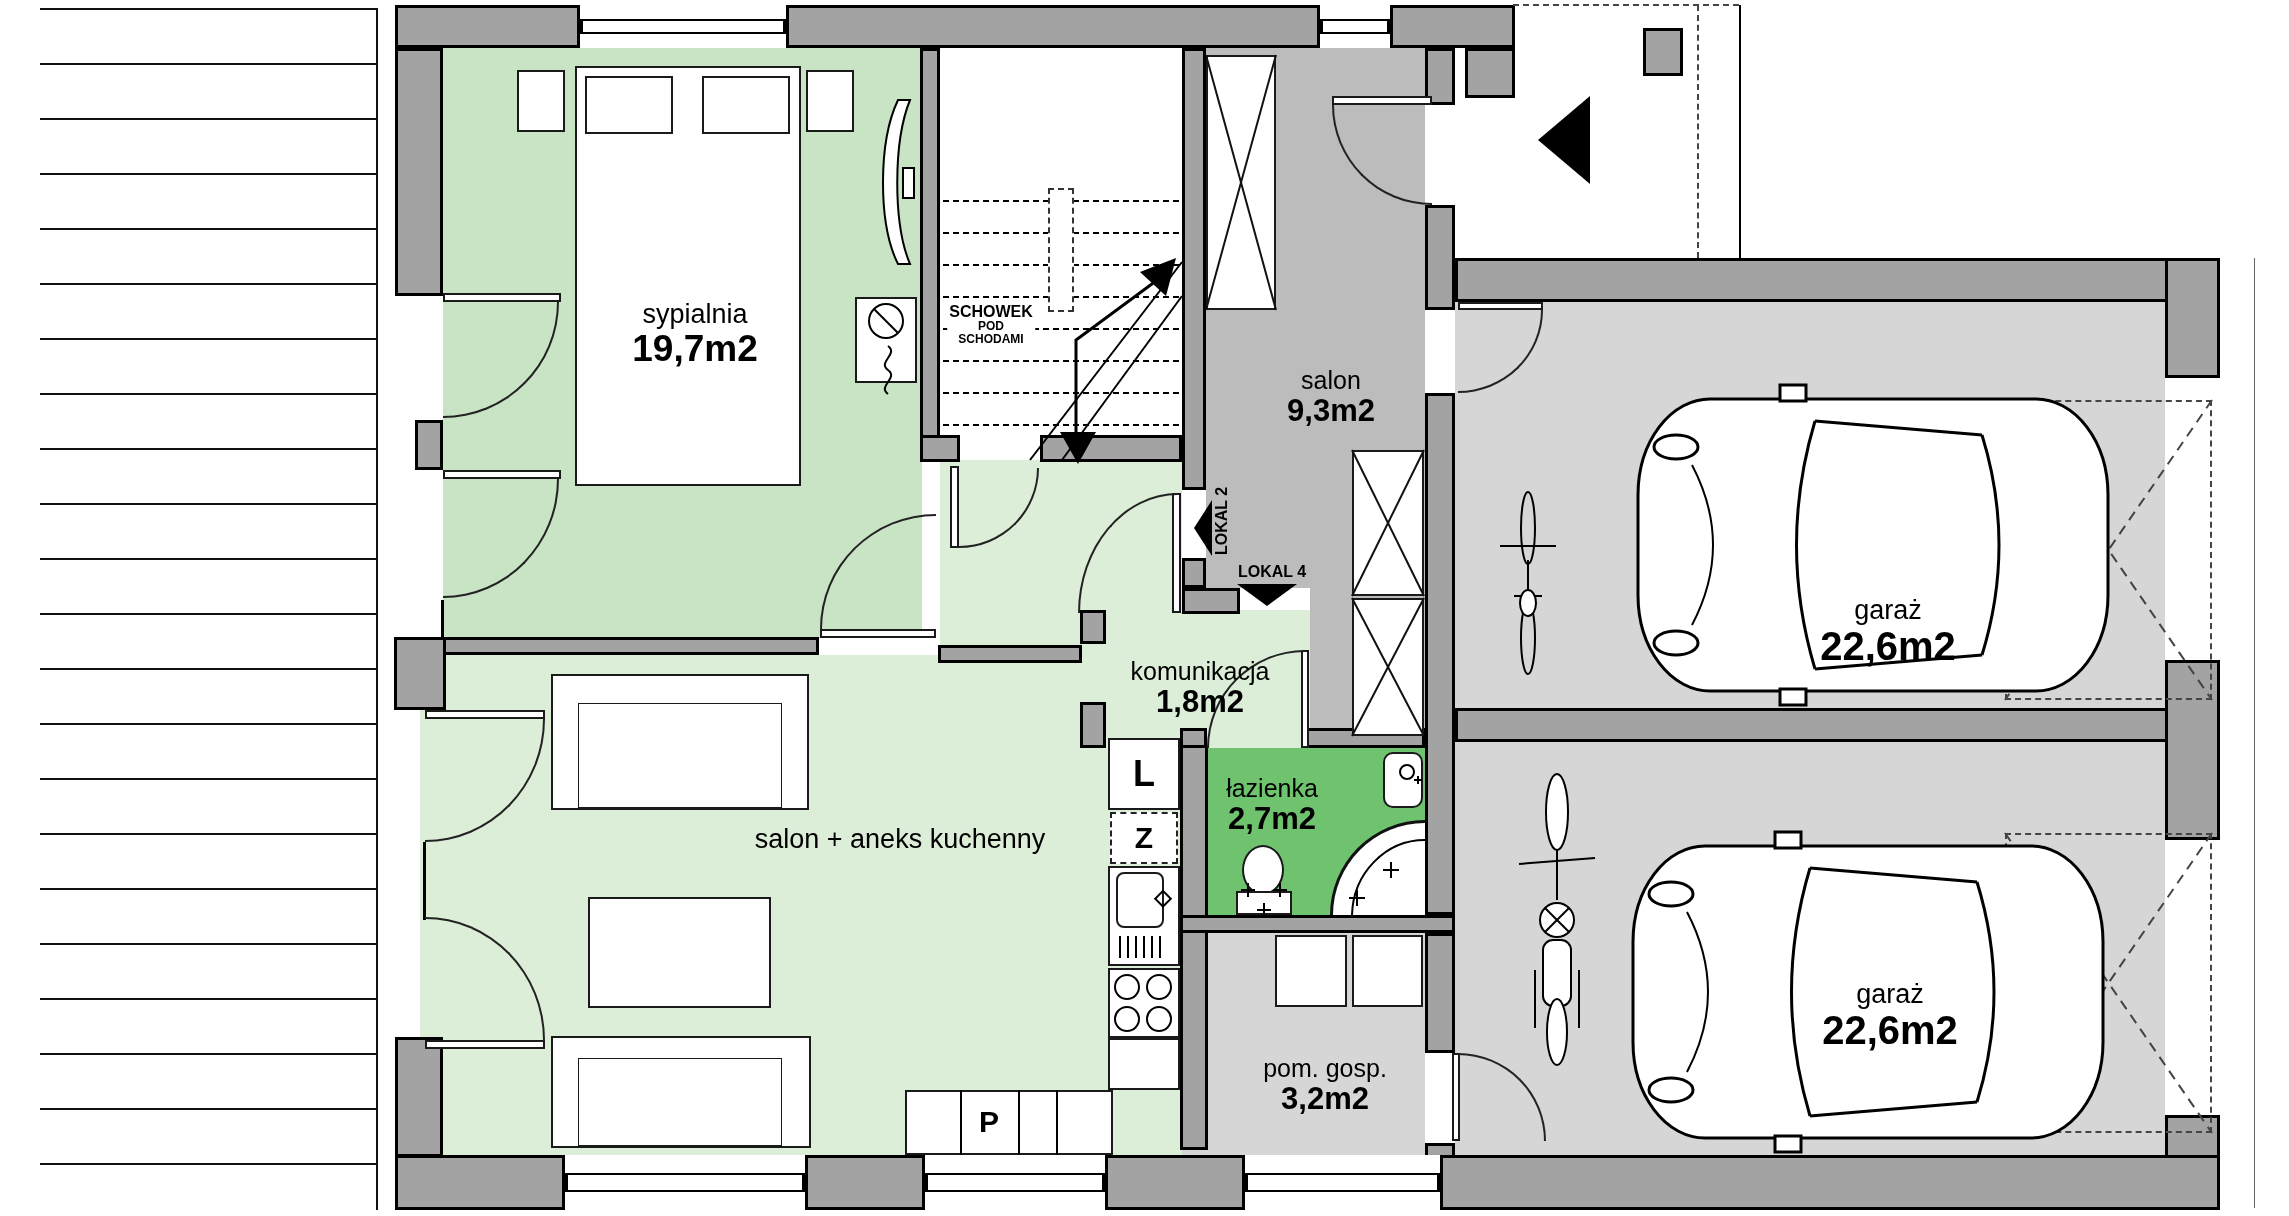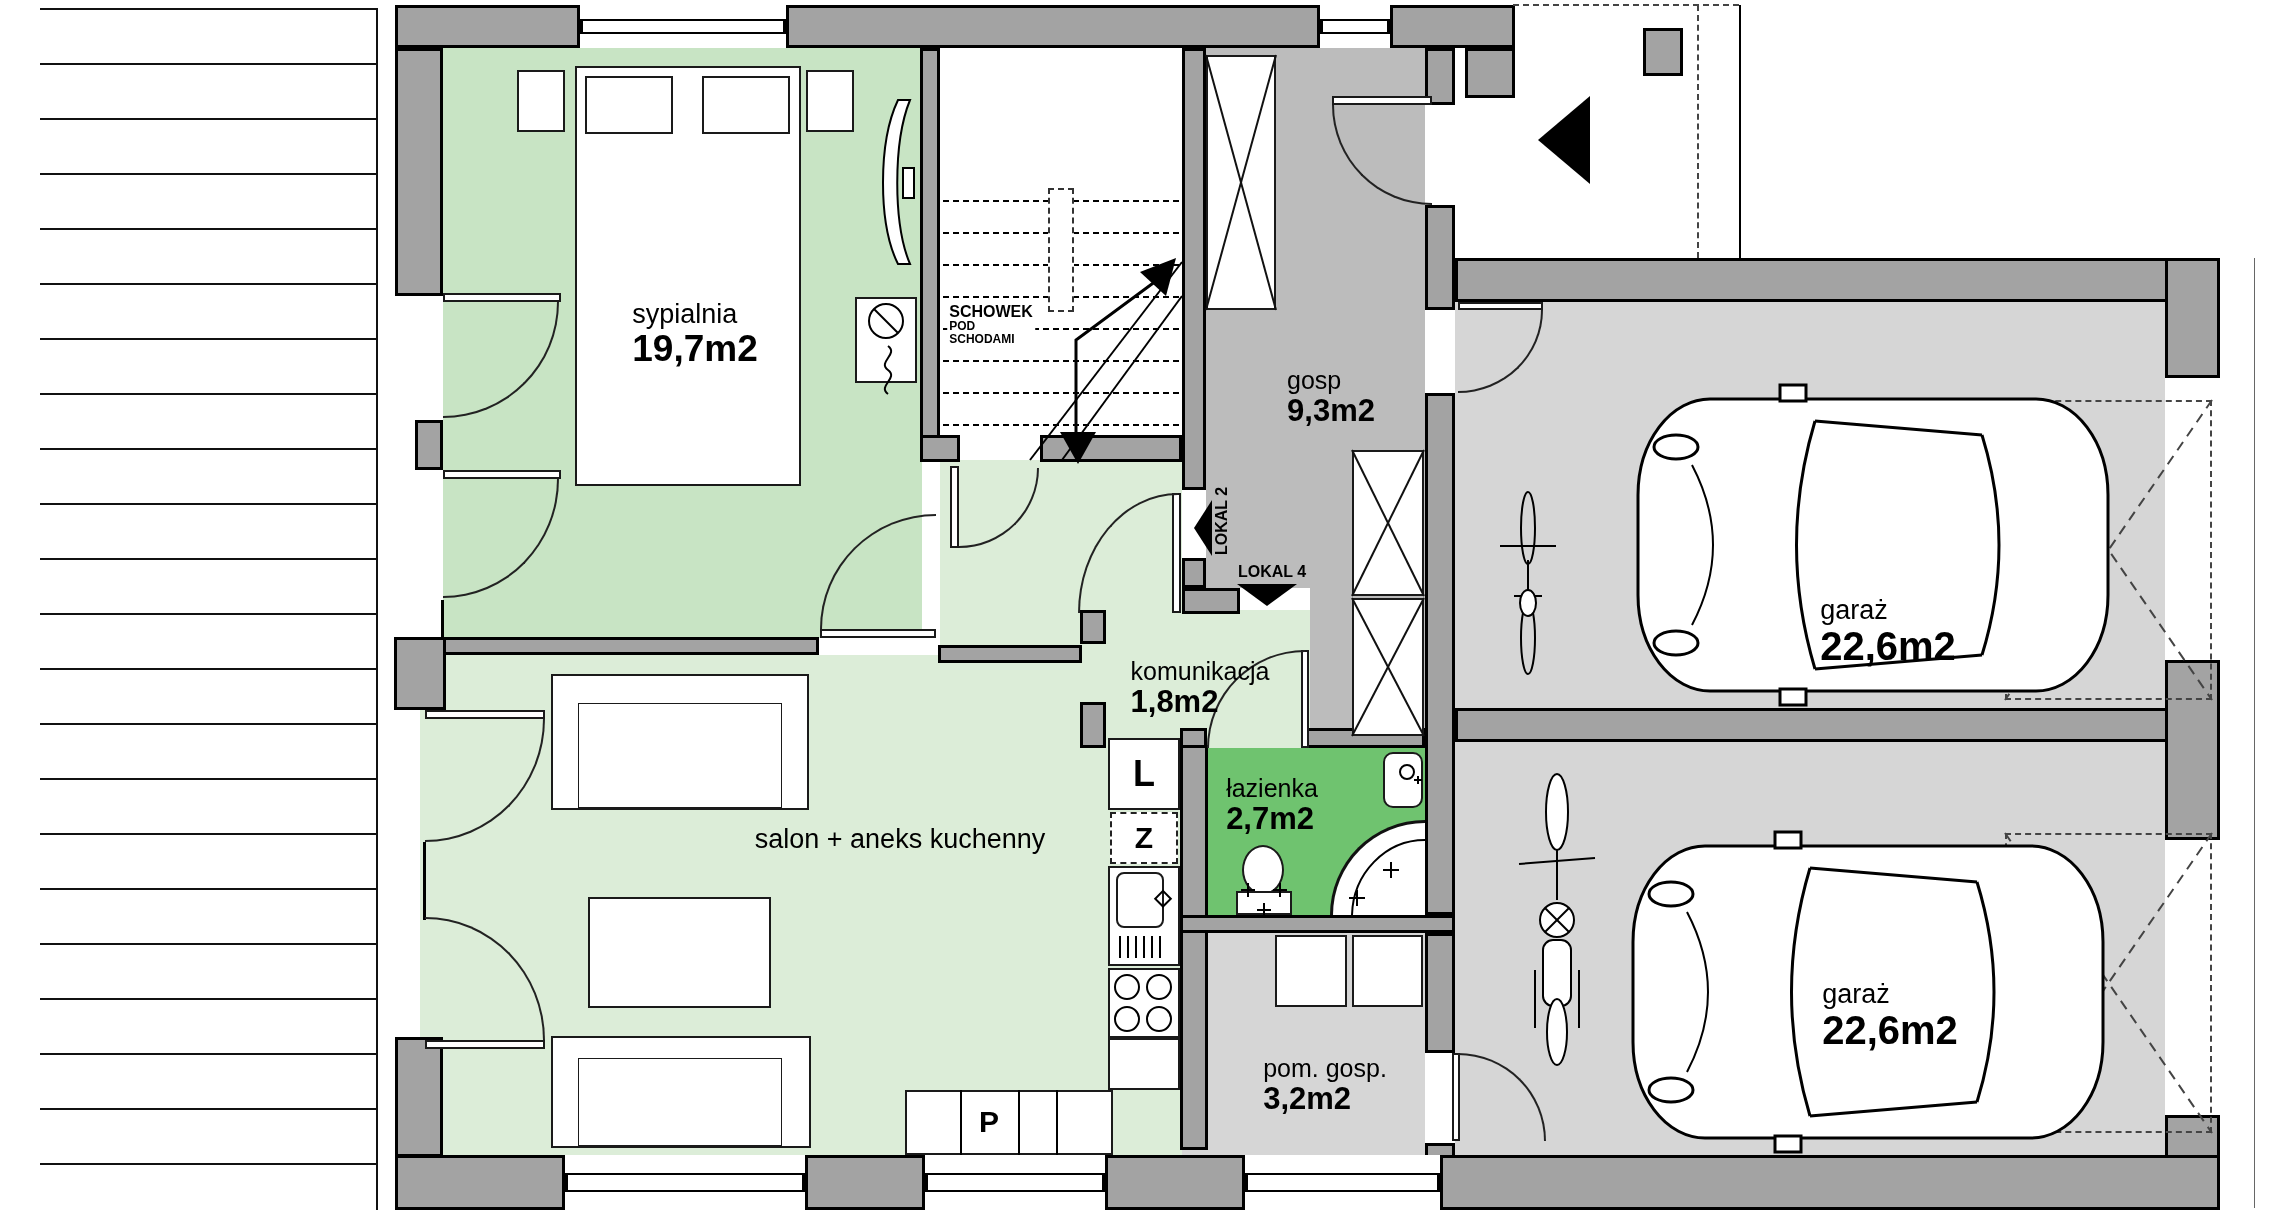--- a/index.html
+++ b/index.html
@@ -7,21 +7,21 @@
         font-family:"Liberation Sans",sans-serif;color:#000;}
   .abs{position:absolute;box-sizing:border-box;}
   .wall{position:absolute;box-sizing:border-box;background:#a3a3a3;border:3px solid #000;}
   .floor{position:absolute;box-sizing:border-box;}
   .furn{position:absolute;box-sizing:border-box;background:#fff;border:2px solid #1a1a1a;}
   .line{position:absolute;background:#000;}
   .window{position:absolute;background:#fff;}
   .window .glass{position:absolute;left:0;right:0;top:32%;bottom:32%;
                  border:2px solid #000;border-left:3px solid #000;border-right:3px solid #000;}
   .arc{position:absolute;box-sizing:border-box;}
-  .room-label{position:absolute;transform:translate(-50%,-50%);text-align:left;
+  .room-label{position:absolute;transform:translate(-50%,-50%);text-align:center;
               white-space:nowrap;line-height:1.08;}
   .rname{font-size:27px;}
   .rarea{font-size:37px;font-weight:bold;}
   .small .rname{font-size:25px;}
   .small .rarea{font-size:31px;}
   .gar .rarea{font-size:40px;}
   .sdash{position:absolute;border-top:2px dashed #000;width:236px;left:943px;}
   .klabel{position:absolute;transform:translate(-50%,-50%);font-weight:bold;}
   .lokal{position:absolute;font-weight:bold;font-size:16px;white-space:nowrap;}
   svg{position:absolute;left:0;top:0;}
@@ -310,21 +310,21 @@
         <line x1="64" y1="200" x2="64" y2="258"></line>
       <ellipse cx="42" cy="262" rx="10" ry="33"></ellipse>
     </g>
   </svg>
 
   <div class="room-label" style="left:695px;top:335px;">
     <div class="rname">sypialnia</div>
     <div class="rarea">19,7m2</div>
   </div>
   <div class="room-label small" style="left:1331px;top:397px;">
-    <div class="rname">gosp</div>
+    <div class="rname">salon</div>
     <div class="rarea">9,3m2</div>
   </div>
   <div class="room-label small" style="left:1200px;top:688px;">
     <div class="rname">komunikacja</div>
     <div class="rarea">1,8m2</div>
   </div>
   <div class="room-label small" style="left:1272px;top:805px;">
     <div class="rname">łazienka</div>
     <div class="rarea">2,7m2</div>
   </div>

